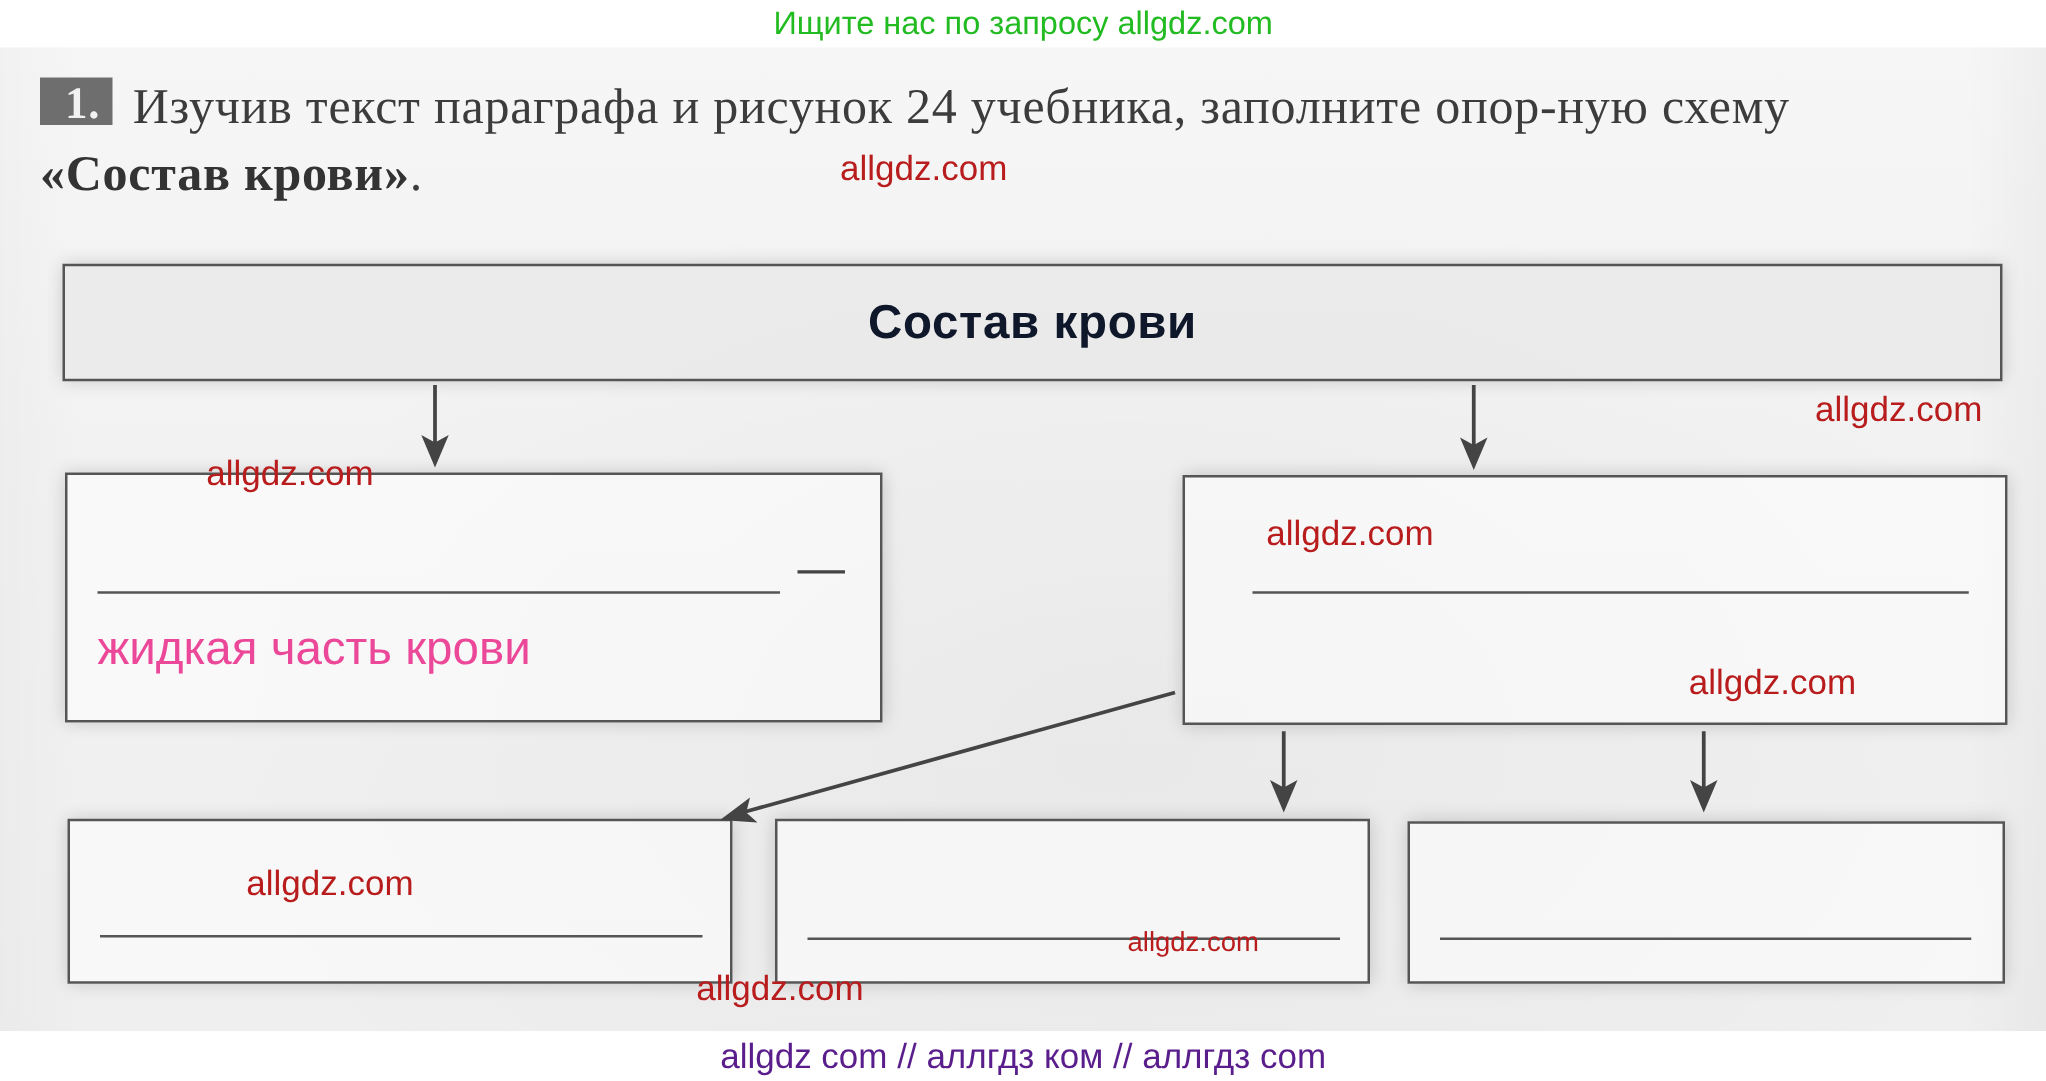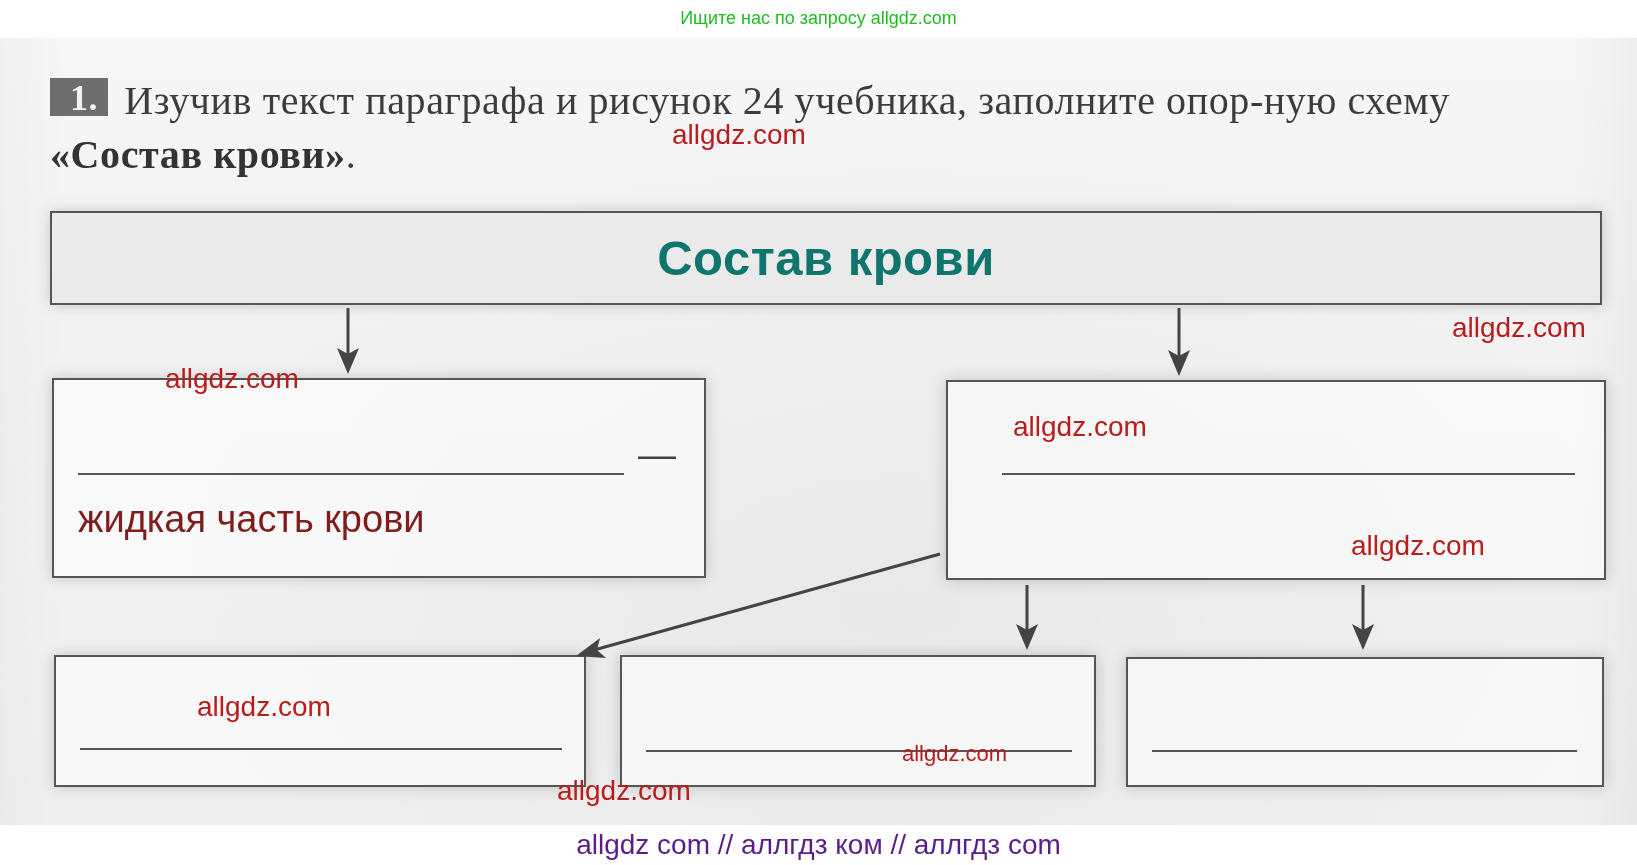--- a/index.html
+++ b/index.html
@@ -15,21 +15,21 @@
       font-family: "Liberation Sans", sans-serif;
     }
     .top-banner {
       position: absolute;
       left: 0; top: 0;
       width: 1637px; height: 38px;
       background: #ffffff;
       text-align: center;
       color: #22bb22;
       font-family: "Liberation Sans", sans-serif;
-      font-size: 18px;
+      font-size: 26px;
       line-height: 36px;
     }
     .page {
       position: absolute;
       left: 0; top: 38px;
       width: 1637px; height: 787px;
       background: linear-gradient(180deg, #f6f6f6 0%, #f2f2f2 40%, #efefef 100%);
     }
     .page::before {
       content: "";
@@ -45,28 +45,27 @@
       width: 1637px; height: 42px;
       background: #ffffff;
       text-align: center;
       color: #5a1e8c;
       font-family: "Liberation Sans", sans-serif;
       font-size: 28px;
       line-height: 40px;
     }
     .task {
       position: absolute;
-      left: 50px; top: 58px;
+      left: 32px; top: 58px;
       width: 1560px;
       font-family: "Liberation Serif", serif;
       font-size: 40px;
       line-height: 54px;
       color: #3c3c3c;
       letter-spacing: 0.6px;
-      margin-top: 16px;
     }
     .task-num {
       display: inline-block;
       background: #6e6e6e;
       color: #f2f2f2;
       font-weight: bold;
       font-family: "Liberation Serif", serif;
       font-size: 36px;
       line-height: 40px;
       padding: 0 10px 0 20px;
@@ -92,35 +91,35 @@
     }
     .title-box {
       left: 50px; top: 211px;
       width: 1552px; height: 94px;
       background: rgba(232,232,232,0.8);
       text-align: center;
     }
     .title-box .title-text {
       font-family: "Liberation Sans", sans-serif;
       font-weight: bold;
-      font-size: 49px;
-      color: #0f766e;
+      font-size: 38px;
+      color: #0f172a;
       line-height: 90px;
       letter-spacing: 0.5px;
     }
     .line {
       position: absolute;
       height: 2px;
       background: #555;
     }
     .box-text {
       position: absolute;
       font-family: "Liberation Sans", sans-serif;
       font-size: 38px;
-      color: #7f1d1d;
+      color: #ec4899;
       white-space: nowrap;
     }
     .dash {
       position: absolute;
       font-family: "Liberation Sans", sans-serif;
       font-size: 38px;
       color: #444;
     }
     svg.arrows {
       position: absolute;

